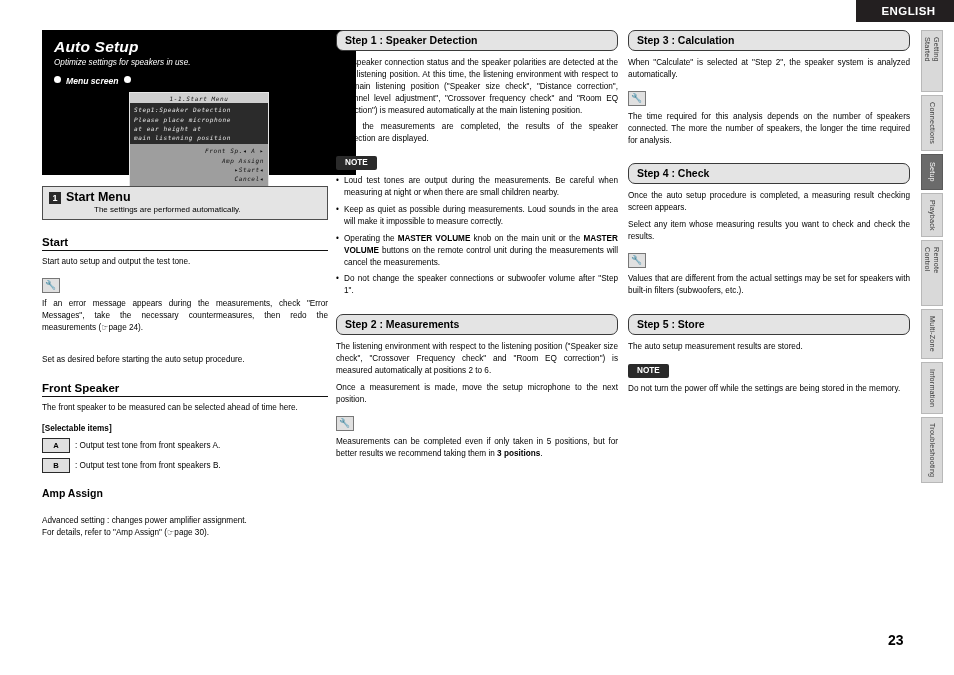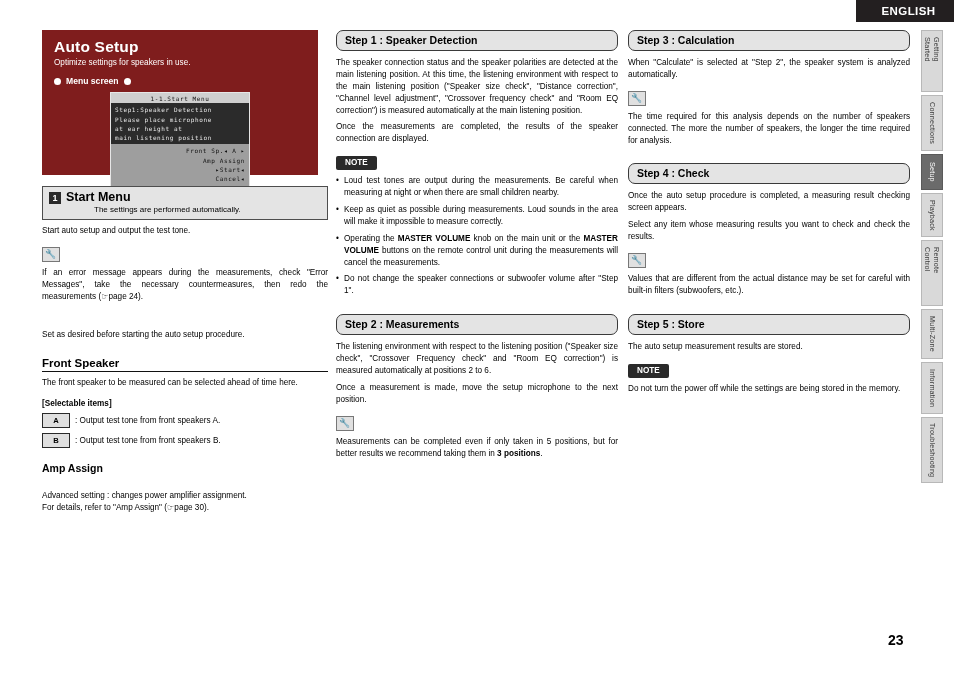--- a/index.html
+++ b/index.html
@@ -75,39 +75,39 @@
   .col {
     position: absolute;
     top: 30px;
   }
   .col-1 { left: 42px;  width: 286px; }
   .col-2 { left: 336px; width: 282px; }
   .col-3 { left: 628px; width: 282px; }
 
   
   .auto-setup-box {
-    background: #7f1d1d;
+    background: #000000;
     color: #ffffff;
     padding: 8px 12px 12px 12px;
     box-sizing: border-box;
-    width: 276px;
+    width: 314px;
     height: 145px;
+    font-style: italic;
   }
   .auto-setup-title {
     font-size: 15.5px;
     font-weight: bold;
     letter-spacing: 0.2px;
   }
   .auto-setup-sub {
     font-size: 8.2px;
     margin-top: 2px;
   }
   .menu-screen-row {
     display: flex;
-    align-items: center;
     margin-top: 9px;
     font-size: 8.6px;
     font-weight: bold;
   }
   .bullet-dot {
     width: 7px; height: 7px;
     border-radius: 50%;
     background: #ffffff;
     display: inline-block;
     margin-right: 5px;
@@ -347,24 +347,25 @@
   </div>
 
   <div class="num-head">
     <span class="num-badge">1</span>
     <div>
       <div class="num-title">Start Menu</div>
       <div class="num-sub">The settings are performed automatically.</div>
     </div>
   </div>
 
+  <div class="sub-head">Start</div>
   <p class="body">Start auto setup and output the test tone.</p>
   <div class="tool-icon"></div>
   <p class="body">If an error message appears during the measurements, check "Error Messages", take the necessary countermeasures, then redo the measurements (☞page 24).</p>
-  <p class="body" style="margin-top:26px">Set as desired before starting the auto setup procedure.</p>
+  <p class="body" style="margin-top:20px">Set as desired before starting the auto setup procedure.</p>
 
   <div class="sub-head">Front Speaker</div>
   <p class="body">The front speaker to be measured can be selected ahead of time here.</p>
 
   <div class="bracket-label">[Selectable items]</div>
 
   <div class="chip-row">
     <span class="chip">A</span>
     <span class="chip-text">: Output test tone from front speakers A.</span>
   </div>
@@ -410,21 +411,21 @@
     <p class="body">When "Calculate" is selected at "Step 2", the speaker system is analyzed automatically.</p>
     <div class="tool-icon"></div>
     <p class="body">The time required for this analysis depends on the number of speakers connected. The more the number of speakers, the longer the time required for analysis.</p>
   </div>
 
   <div class="step-block">
     <div class="step-head">Step 4 : Check</div>
     <p class="body">Once the auto setup procedure is completed, a measuring result checking screen appears.</p>
     <p class="body">Select any item whose measuring results you want to check and check the results.</p>
     <div class="tool-icon"></div>
-    <p class="body">Values that are different from the actual distance may be set for careful with built-in filters (subwoofers, etc.).</p>
+    <p class="body">Values that are different from the actual settings may be set for speakers with built-in filters (subwoofers, etc.).</p>
   </div>
 
   <div class="step-block">
     <div class="step-head">Step 5 : Store</div>
     <p class="body">The auto setup measurement results are stored.</p>
     <div class="note-badge">NOTE</div>
     <p class="body">Do not turn the power off while the settings are being stored in the memory.</p>
   </div>
 
 </div>

